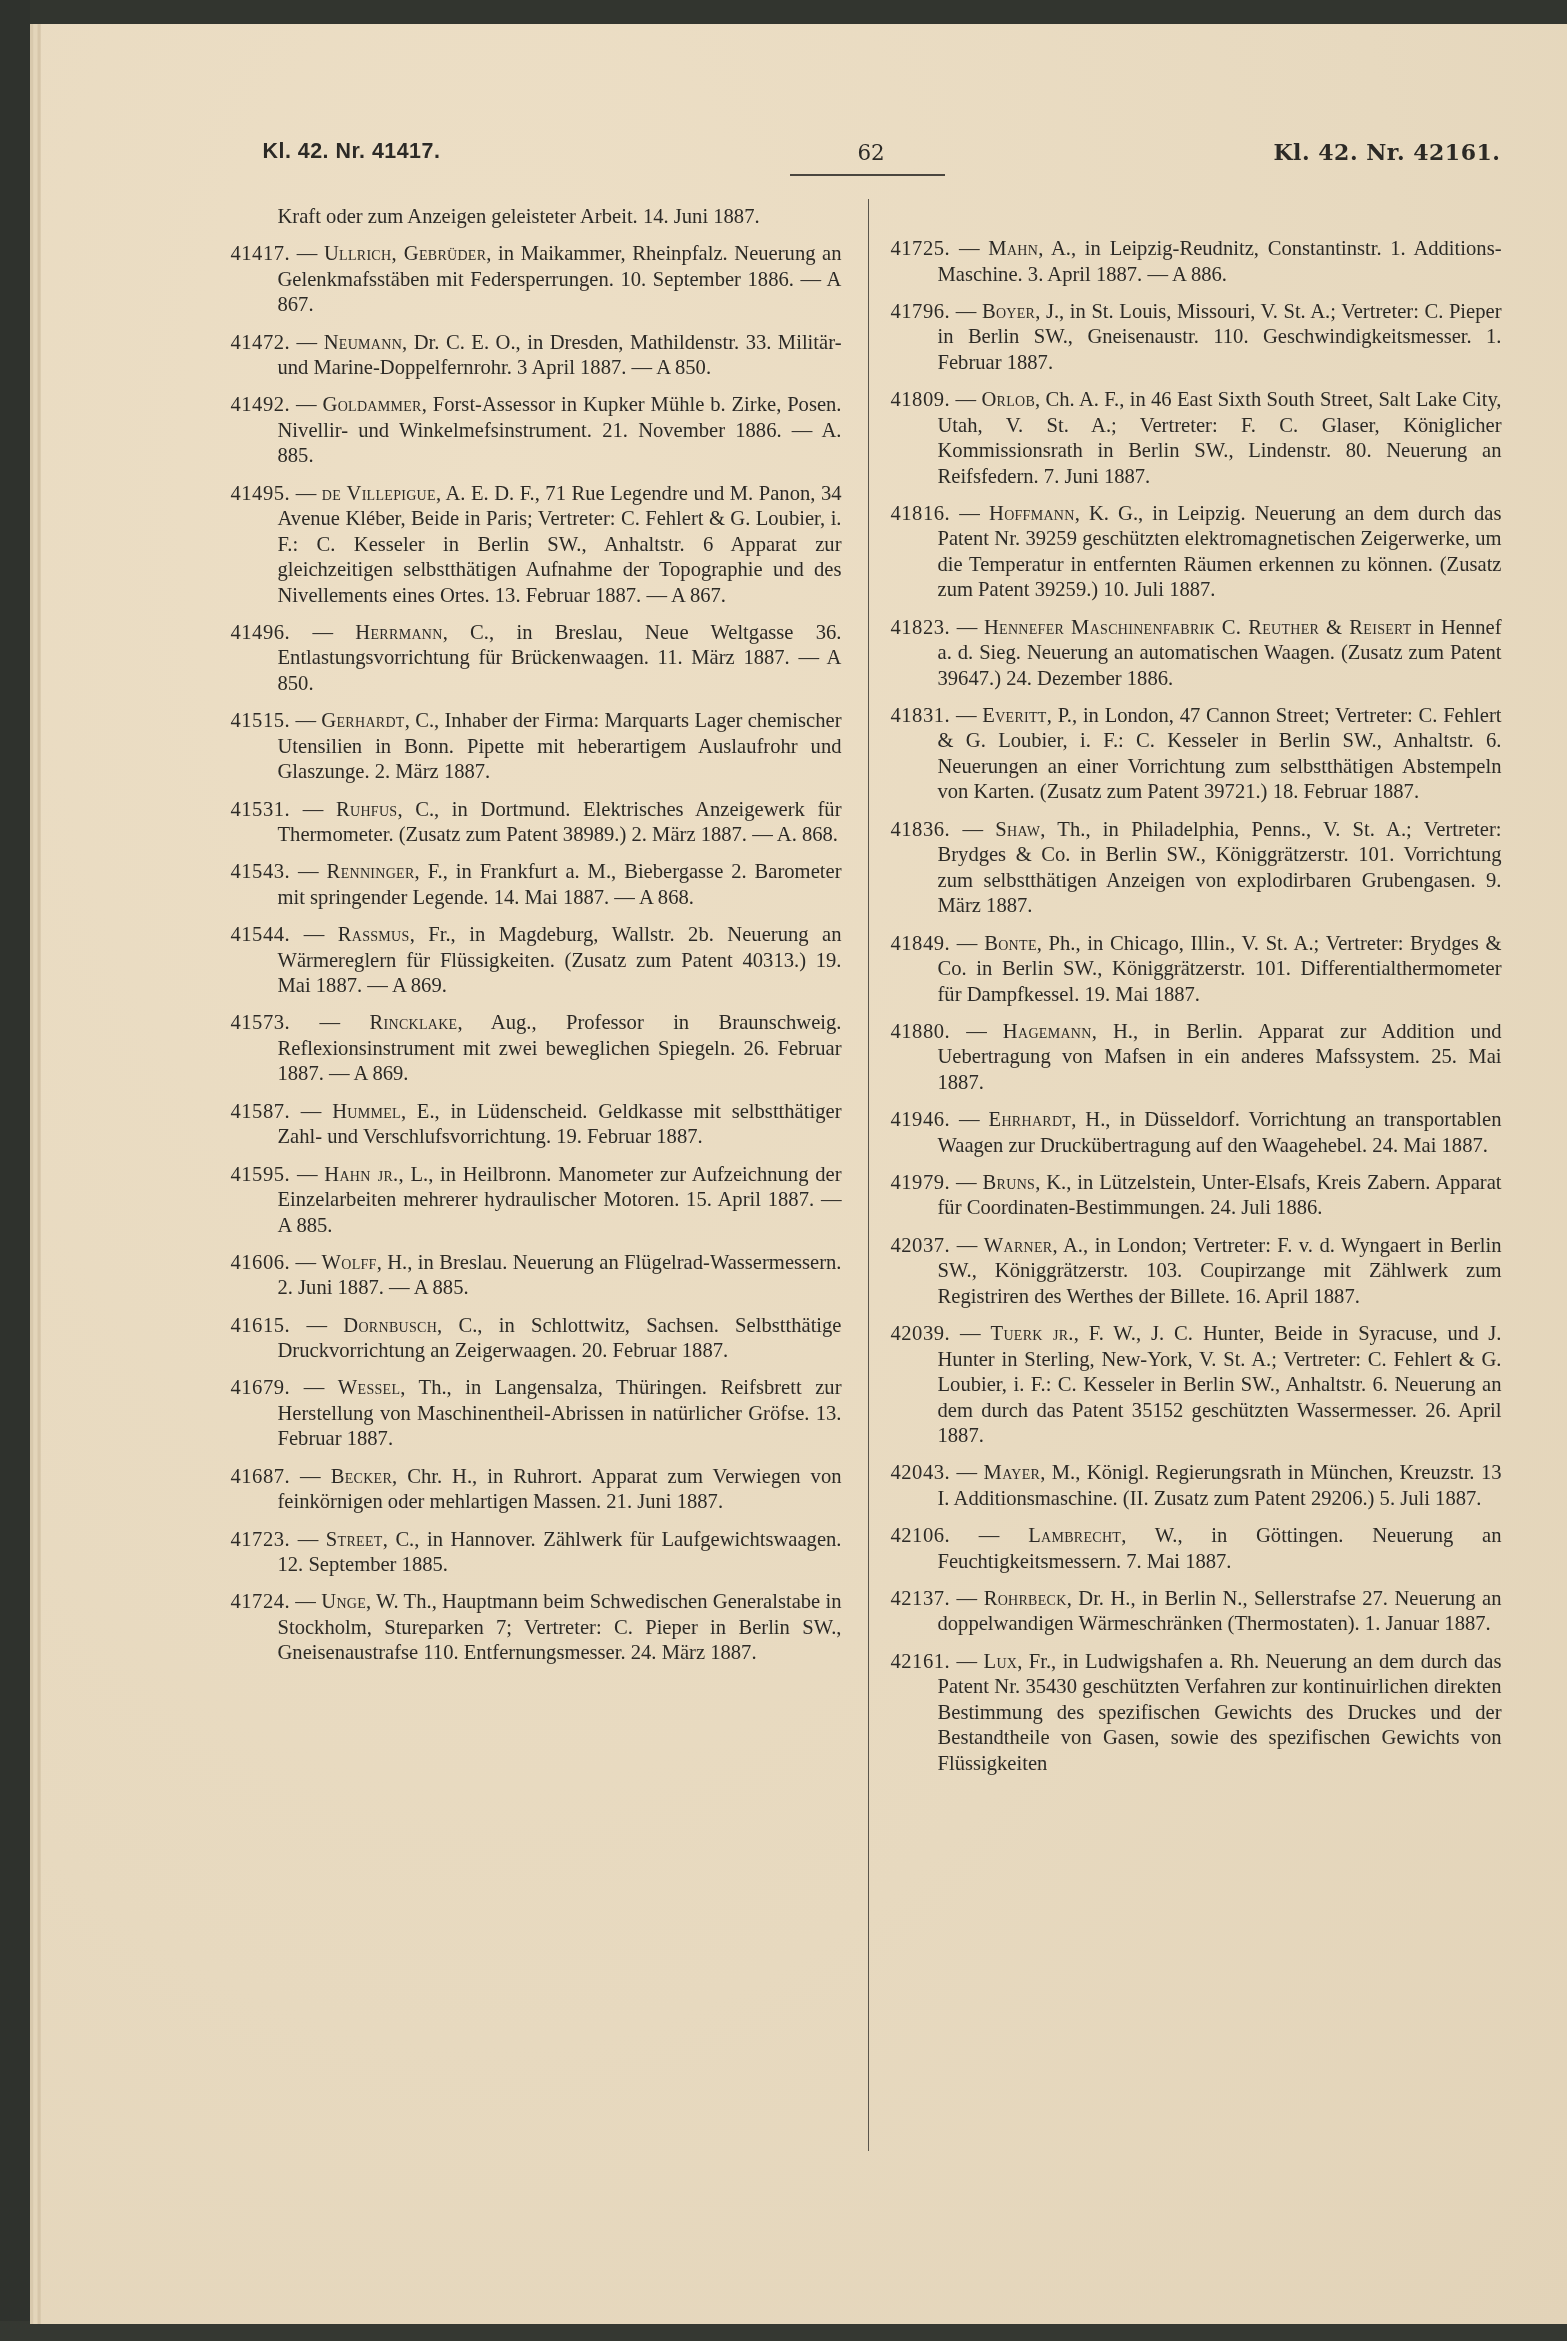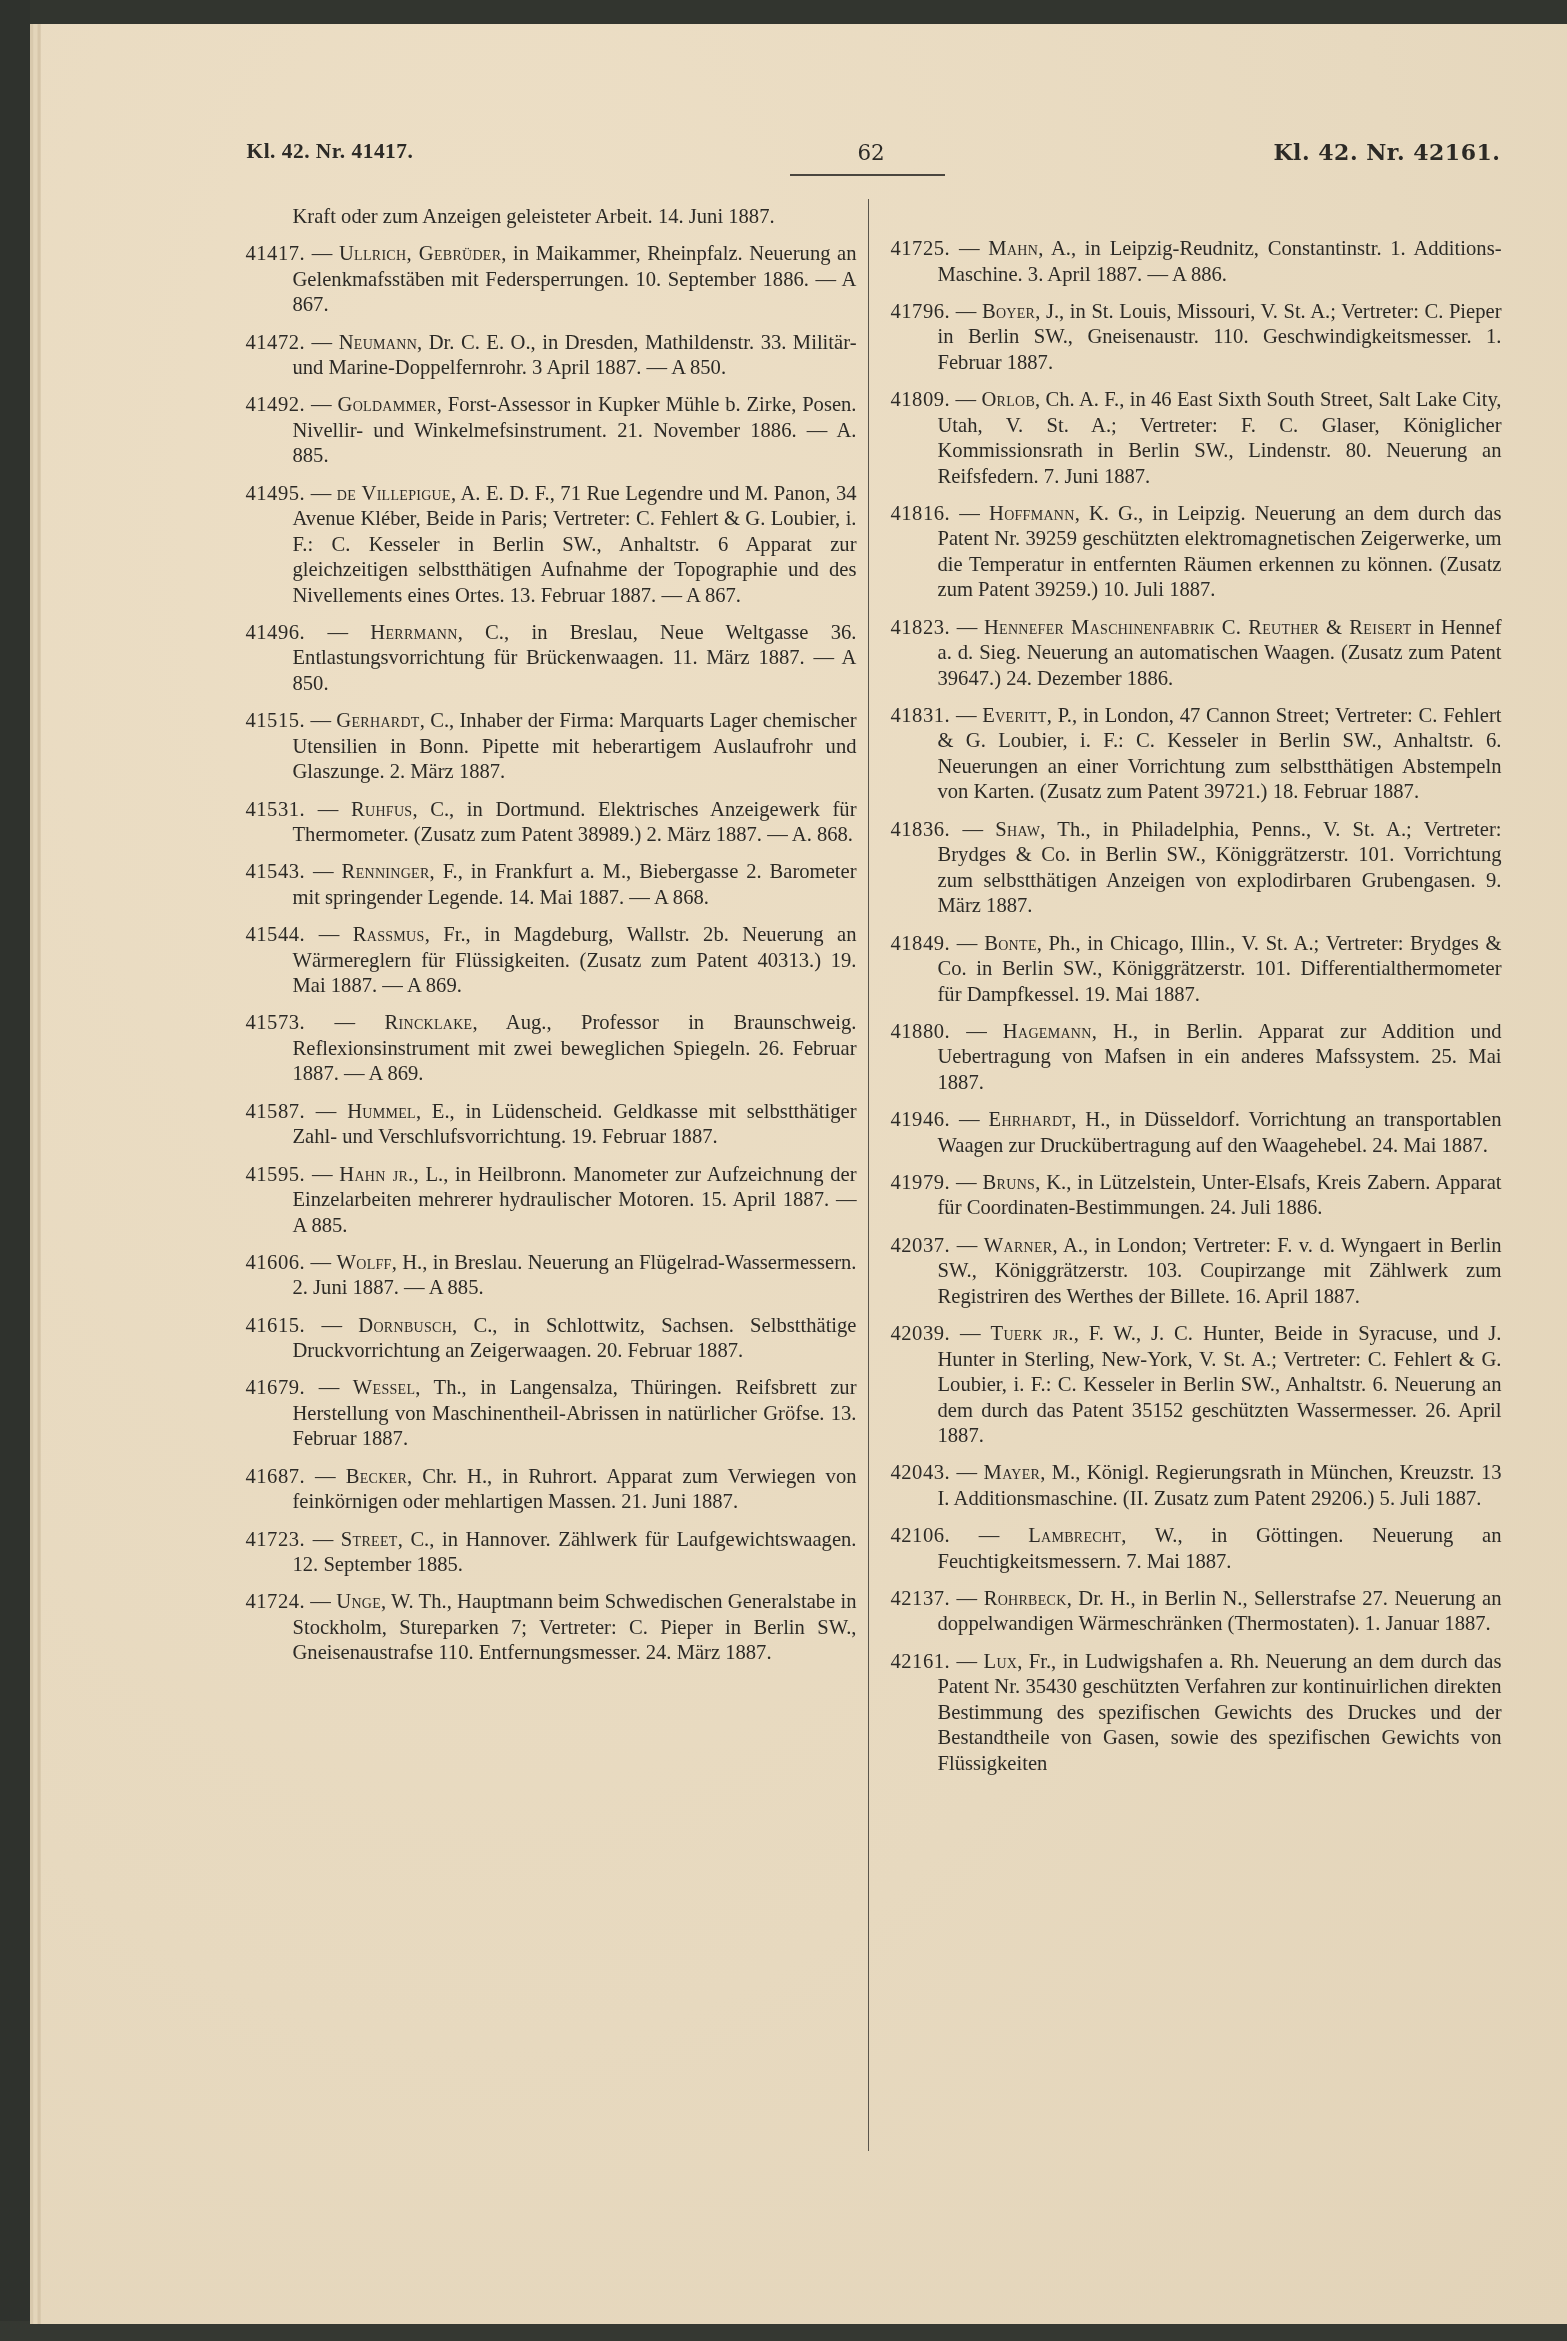--- a/index.html
+++ b/index.html
@@ -12,27 +12,27 @@
   .binding-top { position:absolute; left:0; top:0; width:1568px; height:32px; background:#32352f; }
   .binding-left { position:absolute; left:0; top:0; width:29.5px; height:2342px; background:#2f322d; }
   .binding-bottom { position:absolute; left:0; bottom:0; width:1568px; height:21.4px; background:#353832; }
   .page {
     position:absolute; left:29.5px; top:24px; width:1538px; height:2300px;
     background:#e9dcc3;
     background-image: radial-gradient(ellipse at 30% 20%, #eddfc6 0%, #e7d9bf 60%, #e2d3b8 100%);
     box-shadow: inset 3.2px 0 0 #d8c9ad, inset 7.5px 0 0 #e3d5ba, inset 10.7px 0 0 #d6c6aa;
   }
   .header { position:absolute; top:110px; left:0; width:100%; height:48px; }
-  .hdr-left { position:absolute; left:217px; top:5.4px; font-size:21.4px; letter-spacing:0.5px; font-weight:bold; font-family:Liberation Serif, serif; }
+  .hdr-left { position:absolute; left:233px; top:5.4px; font-size:21.4px; letter-spacing:0.5px; font-weight:bold; font-family:Liberation Sans, sans-serif; }
   .hdr-center { position:absolute; left:828px; top:6.4px; font-size:21.4px; font-family:"DejaVu Serif",serif; }
   .hdr-rule { position:absolute; left:760px; top:40px; width:155px; height:1.6px; background:#4a463f; }
   .hdr-right { position:absolute; left:1244px; top:5.4px; font-size:22px; letter-spacing:0.5px; font-weight:bold; font-family:"DejaVu Serif",serif; }
   .col-divider { position:absolute; left:838px; top:175px; width:1.1px; height:1952px; background:#5a554c; }
   .column { position:absolute; top:180px; font-size:20.6px; line-height:25.5px; font-family:"Liberation Serif","DejaVu Serif",serif; text-align:justify; }
-  .col-left { left:216px; width:611px; }
+  .col-left { left:201px; width:611px; }
   .col-right { left:861px; width:611px;margin-top:32px; }
   .entry { margin:0 0 11.8px 0; padding-left:47px; text-indent:-47px; }
   .entry.cont { padding-left:47px; text-indent:0; }
   .num { letter-spacing:0.5px; }
   .sc { font-variant:small-caps; letter-spacing:0.3px; }
 </style>
 </head>
 <body>
 
 <div class="binding-top"></div>

